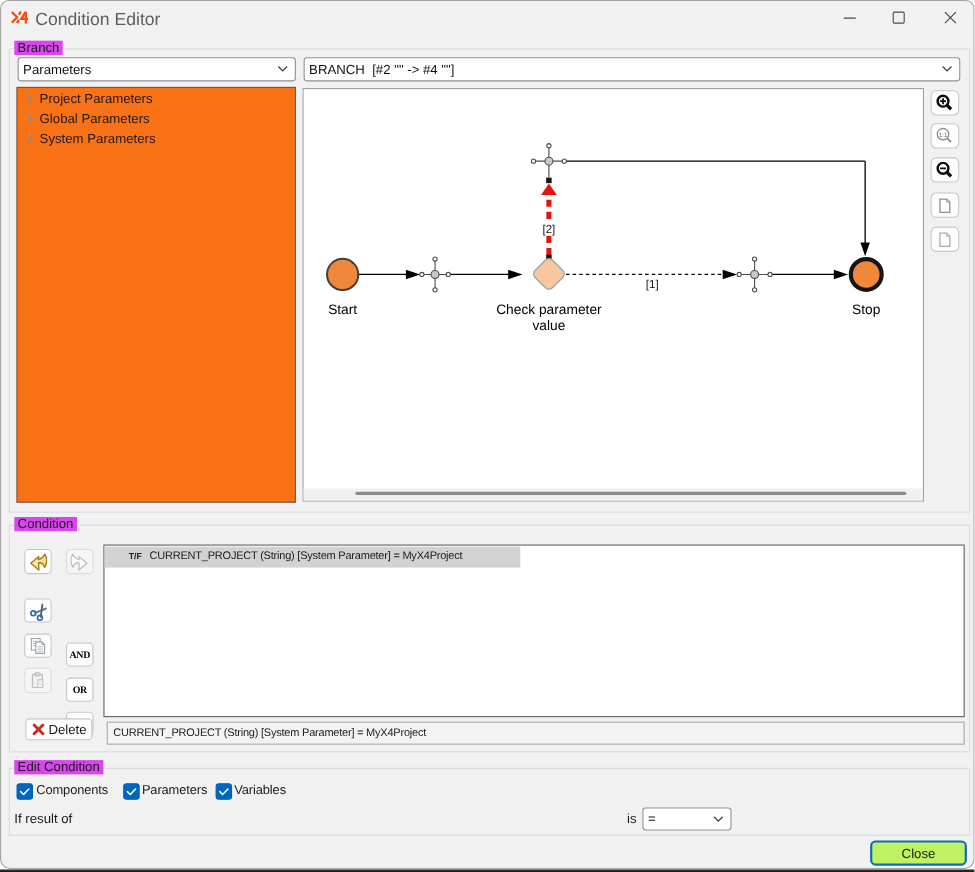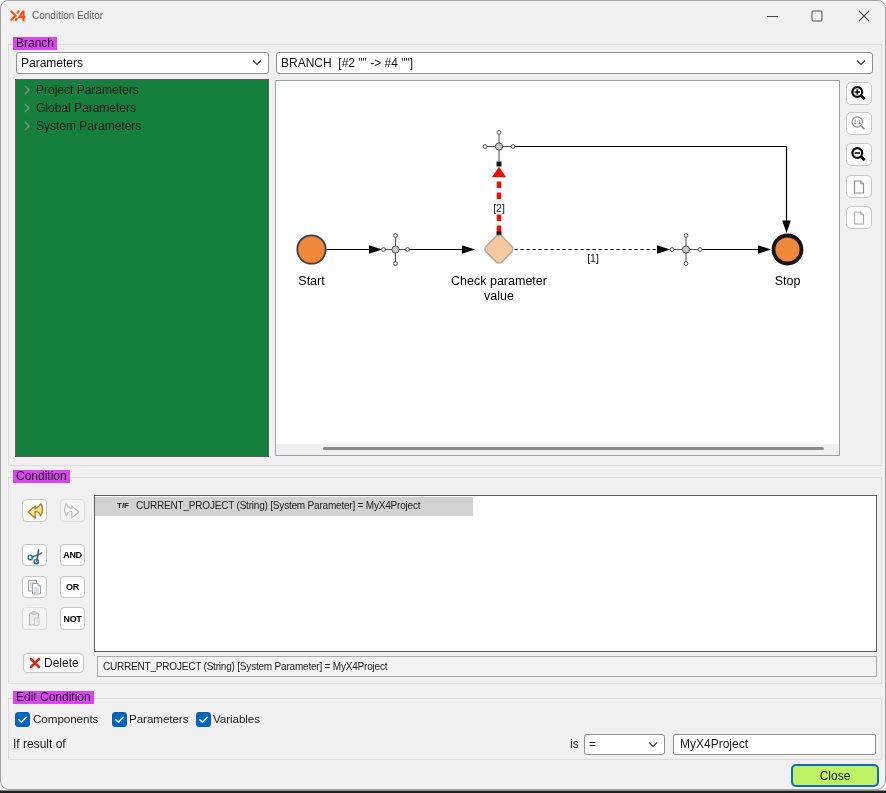--- a/index.html
+++ b/index.html
@@ -11,40 +11,40 @@
        border:1px solid #A3A3A3;border-radius:8px 8px 9px 9px;}
   .grp{position:absolute;border:1px solid #DBDBDB;}
   .grplab{position:absolute;background:#d946ef;padding:0 3px;font-size:12px;color:#1a1a1a;line-height:13px;}
   .combo{position:absolute;background:#ffffff;border:1px solid #919191;border-radius:3px;
          font-size:12px;color:#111;}
   .combo .txt{position:absolute;left:4px;top:3px;white-space:nowrap;}
   .ctext{font-size:10px;letter-spacing:-0.2px;}
   .chev{position:absolute;right:6px;top:7px;}
   .tbtn{position:absolute;background:#FDFDFD;border:1px solid #C6C6C6;border-radius:4px;}
   .zbtn{position:absolute;left:845px;width:24px;height:21px;background:#FDFDFD;border:1px solid #C8C8C8;border-radius:5px;}
-  .logic{font-size:9px;font-weight:bold;font-family:Liberation Sans, sans-serif;letter-spacing:-0.3px;
-         display:flex;align-items:center;justify-content:center;color:#000;}
+  .logic{font-size:9px;font-weight:bold;font-family:Liberation Serif, serif;letter-spacing:-0.3px;
+         display:flex;align-items:center;justify-content:center;color:#000;margin-top:40px;}
   .cb{position:absolute;width:13px;height:13px;background:#0067C0;border:1px solid #005FB0;border-radius:3px;}
   .cblab{position:absolute;font-size:11.7px;letter-spacing:-0.1px;color:#1a1a1a;}
 </style>
 </head>
 <body>
 <div id="strip"></div>
 <div id="win">
 
   <svg class="abs" style="left:9px;top:8px;" width="17" height="13" viewBox="0 0 17 13">
     <g stroke="#FA4B0F" stroke-width="2.1" fill="none">
       <path d="M0.7,1.9 L5.6,6.7 L0.7,11.5"></path>
       <path d="M8.9,1.5 L7.2,4.5"></path>
       <path d="M7.0,9.1 L5.4,12.0"></path>
       <path d="M13.5,1.6 L13.5,12.4"></path>
       <path d="M13.3,1.8 L9.4,8.1 L15.4,8.1"></path>
     </g>
   </svg>
-  <div class="abs" style="left:31px;top:9px;font-size:10px;color:#5d5d5d;">Condition Editor</div>
+  <div class="abs" style="left:31px;top:9px;font-size:16px;color:#5d5d5d;">Condition Editor</div>
   <svg class="abs" style="left:760px;top:5px;" width="120" height="22" viewBox="0 0 120 22">
     <line x1="6" y1="10.5" x2="17" y2="10.5" stroke="#4a4a4a" stroke-width="1"></line>
     <rect x="51" y="5" width="10" height="10" rx="1.2" fill="none" stroke="#4a4a4a" stroke-width="1"></rect>
     <path d="M98,5 L108,15 M98,15 L108,5" stroke="#4a4a4a" stroke-width="1.1" fill="none"></path>
   </svg>
 
   <div class="grp" style="left:7px;top:43px;width:872px;height:420px;"></div>
   <div class="grplab" style="left:12px;top:36px;">Branch</div>
 
   <div class="combo" style="left:15px;top:51px;width:251px;height:20px;">
@@ -53,21 +53,21 @@
         <path d="M1,0.5 L5,4.5 L9,0.5" fill="none" stroke="#3a3a3a" stroke-width="1.1"></path>
       </svg>
   </div>
   <div class="combo" style="left:275px;top:51px;width:595px;height:20px;">
     <span class="txt">BRANCH&nbsp; [#2 "" -&gt; #4 ""]</span>
     <svg class="chev" width="10" height="6" viewBox="0 0 10 6">
         <path d="M1,0.5 L5,4.5 L9,0.5" fill="none" stroke="#3a3a3a" stroke-width="1.1"></path>
       </svg>
   </div>
 
-  <div class="abs" style="left:14px;top:78px;width:252px;height:376px;background:#15803d;border:1px solid #5e5e5e;">
+  <div class="abs" style="left:14px;top:78px;width:252px;height:376px;background:#f97316;border:1px solid #5e5e5e;">
     <div class="abs" style="left:6px;top:4px;"><svg width="10" height="10" viewBox="0 0 10 10">
           <path d="M3,1 L7,5 L3,9" fill="none" stroke="#8a8a8a" stroke-width="1.4"></path>
         </svg></div>
     <div class="abs" style="left:20px;top:3px;">Project Parameters</div>
     <div class="abs" style="left:6px;top:22px;"><svg width="10" height="10" viewBox="0 0 10 10">
           <path d="M3,1 L7,5 L3,9" fill="none" stroke="#8a8a8a" stroke-width="1.4"></path>
         </svg></div>
     <div class="abs" style="left:20px;top:21px;">Global Parameters</div>
     <div class="abs" style="left:6px;top:40px;"><svg width="10" height="10" viewBox="0 0 10 10">
           <path d="M3,1 L7,5 L3,9" fill="none" stroke="#8a8a8a" stroke-width="1.4"></path>
@@ -274,19 +274,16 @@
   <div class="cblab" style="left:212px;top:711px;">Variables</div>
 
   <div class="abs" style="left:12px;top:736px;">If result of</div>
   <div class="abs" style="left:569px;top:736px;">is</div>
   <div class="combo" style="left:583px;top:733px;width:79px;height:19px;">
     <span class="txt" style="top:2px;">=</span>
     <svg class="chev" width="10" height="6" viewBox="0 0 10 6">
         <path d="M1,0.5 L5,4.5 L9,0.5" fill="none" stroke="#3a3a3a" stroke-width="1.1"></path>
       </svg>
   </div>
-  <div class="abs" style="left:672px;top:733px;width:201px;height:19px;background:#fff;border:1px solid #919191;border-radius:2px;">
-    <div class="abs" style="left:6px;top:2px;">MyX4Project</div>
-  </div>
 
   <div class="abs" style="left:790px;top:763px;width:84px;height:19px;background:#bef264;border:2px solid #0F6CBD;border-radius:5px;
               display:flex;align-items:center;justify-content:center;font-size:12px;">Close</div>
 </div>
 
 </body></html>

